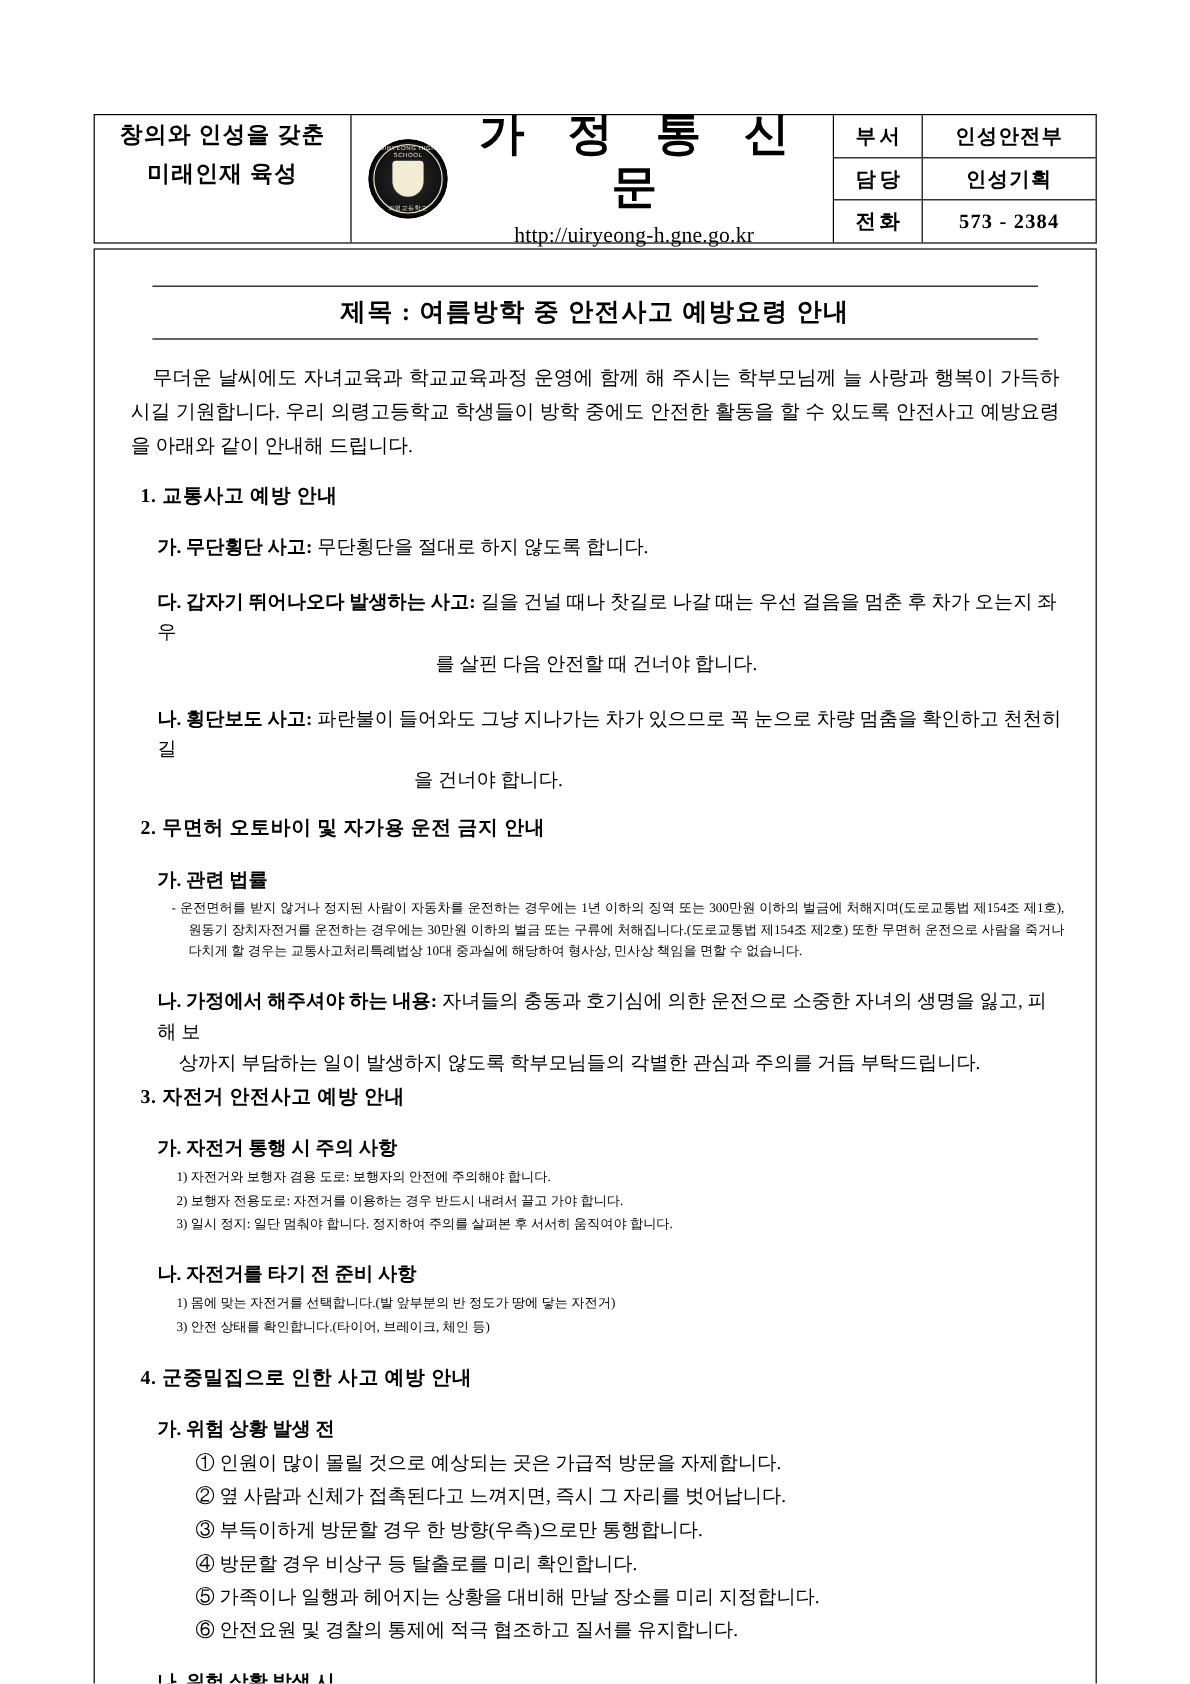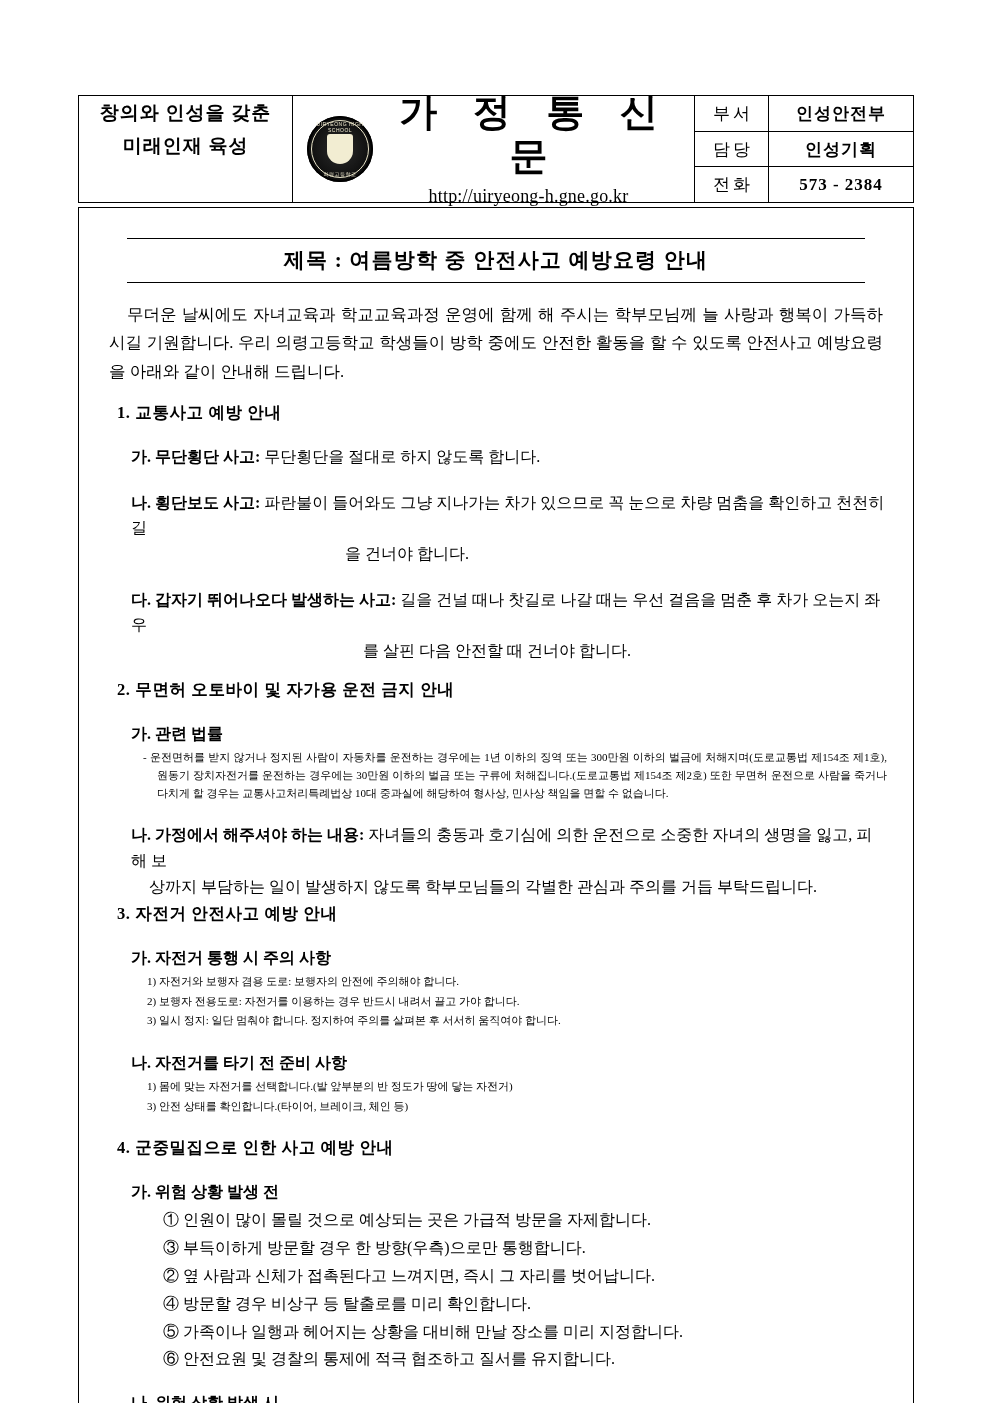--- a/index.html
+++ b/index.html
@@ -129,21 +129,21 @@
     border-bottom: 1.3px solid #000;
   }
   .info-row:last-child { border-bottom: none; }
   .info-label {
     width: 70px;
     border-right: 1.3px solid #000;
     display: flex;
     align-items: center;
     justify-content: center;
     font-size: 17px;
-    font-weight: normal;
+    font-weight: bold;
     letter-spacing: 3px;
     padding-left: 3px;
   }
   .info-value {
     flex: 1;
     display: flex;
     align-items: center;
     justify-content: center;
     font-size: 17px;
     font-weight: bold;
@@ -268,30 +268,30 @@
 
     <div class="sec">
       <div class="sec-head">1. 교통사고 예방 안내</div>
 
       <div class="lvl2">
         <b>가. 무단횡단 사고:</b>
         <span>무단횡단을 절대로 하지 않도록 합니다.</span>
       </div>
 
       <div class="lvl2">
+        <b>다. 갑자기 뛰어나오다 발생하는 사고:</b>
+        <span>길을 건널 때나 찻길로 나갈 때는 우선 걸음을 멈춘 후 차가 오는지 좌우</span>
+        <span class="indent-cont2">를 살핀 다음 안전할 때 건너야 합니다.</span>
+      </div>
+
+      <div class="lvl2">
         <b>나. 횡단보도 사고:</b>
         <span>파란불이 들어와도 그냥 지나가는 차가 있으므로 꼭 눈으로 차량 멈춤을 확인하고 천천히 길</span>
         <span class="indent-cont">을 건너야 합니다.</span>
       </div>
-
-      <div class="lvl2">
-        <b>다. 갑자기 뛰어나오다 발생하는 사고:</b>
-        <span>길을 건널 때나 찻길로 나갈 때는 우선 걸음을 멈춘 후 차가 오는지 좌우</span>
-        <span class="indent-cont2">를 살핀 다음 안전할 때 건너야 합니다.</span>
-      </div>
     </div>
 
     <div class="sec">
       <div class="sec-head">2. 무면허 오토바이 및 자가용 운전 금지 안내</div>
 
       <div class="lvl2">
         <b>가. 관련 법률</b>
       </div>
 
       <div class="lvl3 dash" style="text-indent:-14px; padding-left:14px; text-align:justify;">- 운전면허를 받지 않거나 정지된 사람이 자동차를 운전하는 경우에는 1년 이하의 징역 또는 300만원 이하의 벌금에 처해지며(도로교통법 제154조 제1호), 원동기 장치자전거를 운전하는 경우에는 30만원 이하의 벌금 또는 구류에 처해집니다.(도로교통법 제154조 제2호) 또한 무면허 운전으로 사람을 죽거나 다치게 할 경우는 교통사고처리특례법상 10대 중과실에 해당하여 형사상, 민사상 책임을 면할 수 없습니다.</div>
@@ -320,22 +320,22 @@
       <div class="lvl3">3) 안전 상태를 확인합니다.(타이어, 브레이크, 체인 등)</div>
     </div>
 
     <div class="sec" style="margin-top:22px;">
       <div class="sec-head">4. 군중밀집으로 인한 사고 예방 안내</div>
 
       <div class="lvl2">
         <b>가. 위험 상황 발생 전</b>
       </div>
       <div class="lvl4">① 인원이 많이 몰릴 것으로 예상되는 곳은 가급적 방문을 자제합니다.</div>
+      <div class="lvl4">② 옆 사람과 신체가 접촉된다고 느껴지면, 즉시 그 자리를 벗어납니다.</div>
       <div class="lvl4">③ 부득이하게 방문할 경우 한 방향(우측)으로만 통행합니다.</div>
-      <div class="lvl4">② 옆 사람과 신체가 접촉된다고 느껴지면, 즉시 그 자리를 벗어납니다.</div>
       <div class="lvl4">④ 방문할 경우 비상구 등 탈출로를 미리 확인합니다.</div>
       <div class="lvl4">⑤ 가족이나 일행과 헤어지는 상황을 대비해 만날 장소를 미리 지정합니다.</div>
       <div class="lvl4">⑥ 안전요원 및 경찰의 통제에 적극 협조하고 질서를 유지합니다.</div>
 
       <div class="lvl2" style="margin-top:18px;">
         <b>나. 위험 상황 발생 시</b>
       </div>
 
     </div>
 

